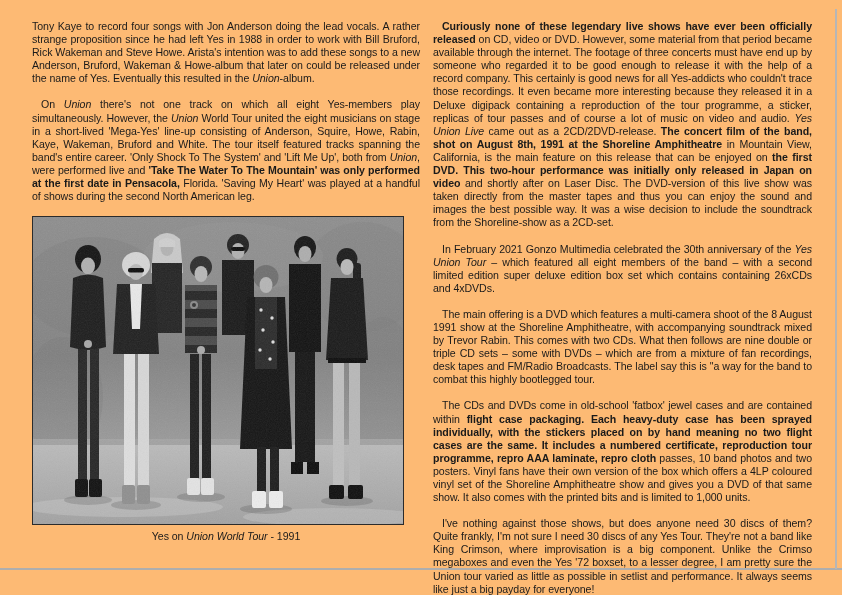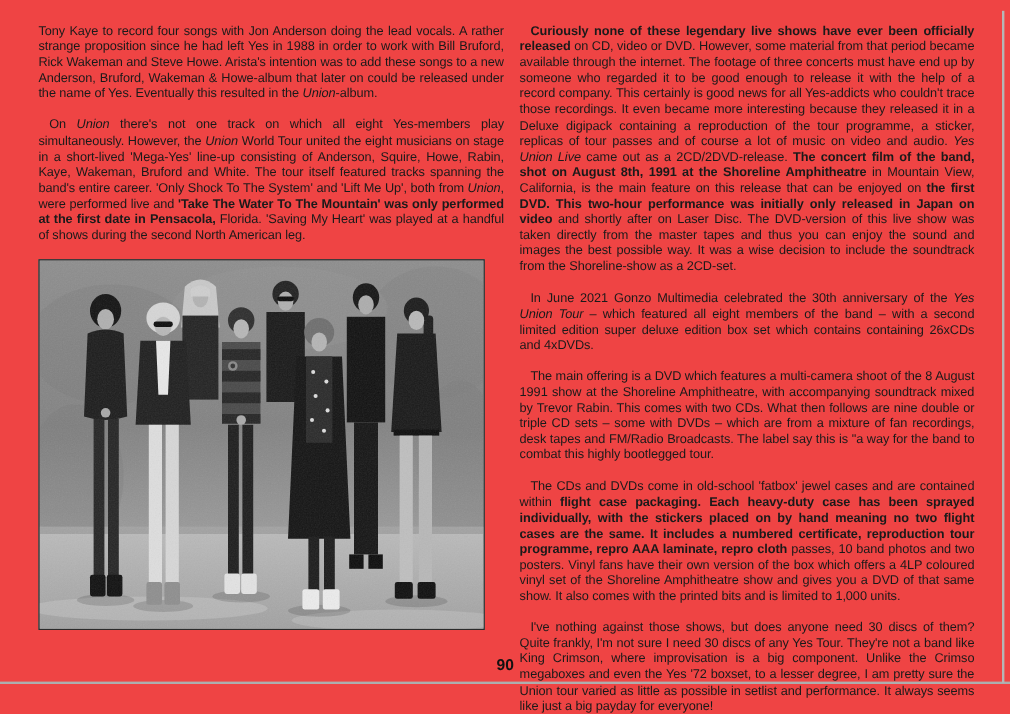--- a/index.html
+++ b/index.html
@@ -9,21 +9,21 @@
   }
   body {
     width: 842px;
     height: 595px;
     overflow: hidden;
   }
   .page {
     position: relative;
     width: 842px;
     height: 595px;
-    background: #ef4444;
+    background: #fdba74;
     font-family: "Liberation Sans", sans-serif;
     color: #1a1a1a;
   }
   .col {
     position: absolute;
     top: 20px;
     font-size: 10.6px;
     line-height: 13.1px;
     text-align: justify;
     letter-spacing: -0.05px;
@@ -211,28 +211,28 @@
             <rect x="295" y="141" width="38" height="5" fill="#0d0d0d"></rect>
             <rect x="300" y="146" width="11" height="124" fill="#bfbfbf"></rect>
             <rect x="316" y="146" width="11" height="124" fill="#b8b8b8"></rect>
             <rect x="296" y="268" width="15" height="14" rx="2" fill="#0f0f0f"></rect>
             <rect x="315" y="268" width="15" height="14" rx="2" fill="#0f0f0f"></rect>
           </g>
 
           <rect x="0" y="0" width="370" height="307" filter="url(#grain)" opacity="0.12"></rect>
         </svg>
       </div>
+      <figcaption class="caption"><span>Yes on </span><span class="run-i">Union World Tour</span><span> - 1991</span></figcaption>
     </figure>
   </div>
 
   <div class="col col-right">
     <p class="para"><span class="run-b">Curiously none of these legendary live shows have ever been officially released</span><span> on CD, video or DVD.  However, some material from that period became available through the internet.  The footage of three concerts must have end up by someone who regarded it to be good enough to release it with the help of a record company.  This certainly is good news for all Yes-addicts who couldn't trace those recordings.  It even became more interesting because they released it in a Deluxe digipack containing a reproduction of the tour programme, a sticker, replicas of tour passes and of course a lot of music on video and audio.  </span><span class="run-i">Yes Union Live</span><span> came out as a 2CD/2DVD-release. </span><span class="run-b">The concert film of the band, shot on August 8th, 1991 at the Shoreline Amphitheatre</span><span> in Mountain View, California, is the main feature on this release that can be enjoyed on </span><span class="run-b">the first DVD.  This two-hour performance was initially only released in Japan on video</span><span> and shortly after on Laser Disc.  The DVD-version of this live show was taken directly from the master tapes and thus you can enjoy the sound and images the best possible way.  It was a wise decision to include the soundtrack from the Shoreline-show as a 2CD-set.</span></p>
-    <p class="para"><span>In June 2021 Gonzo Multimedia celebrated the 30th anniversary of the </span><span class="run-i">Yes Union Tour</span><span> – which featured all eight members of the band – with a second limited edition super deluxe edition box set which contains containing 26xCDs and 4xDVDs.</span></p>
+    <p class="para"><span>In February 2021 Gonzo Multimedia celebrated the 30th anniversary of the </span><span class="run-i">Yes Union Tour</span><span> – which featured all eight members of the band – with a second limited edition super deluxe edition box set which contains containing 26xCDs and 4xDVDs.</span></p>
     <p class="para"><span>The main offering is a DVD which features a multi-camera shoot of the 8 August 1991 show at the Shoreline Amphitheatre, with accompanying soundtrack mixed by Trevor Rabin.  This comes with two CDs.  What then follows are nine double or triple CD sets – some with DVDs – which are from a mixture of fan recordings, desk tapes and FM/Radio Broadcasts.  The label say this is "a way for the band to combat this highly bootlegged tour.</span></p>
     <p class="para"><span>The CDs and DVDs come in old-school 'fatbox' jewel cases and are contained within </span><span class="run-b">flight case packaging.  Each heavy-duty case has been sprayed individually, with the stickers placed on by hand meaning no two flight cases are the same.  It includes a numbered certificate, reproduction tour programme, repro AAA laminate, repro cloth</span><span> passes, 10 band photos and two posters.   Vinyl fans have their own version of the box which offers a 4LP coloured vinyl set of the Shoreline Amphitheatre show and gives you a DVD of that same show.  It also comes with the printed bits and is limited to 1,000 units.</span></p>
     <p class="para"><span>I've nothing against those shows, but does anyone need 30 discs of them?  Quite frankly, I'm not sure I need 30 discs of any Yes Tour.  They're not a band like King Crimson, where improvisation is a big component.  Unlike the Crimso megaboxes and even the Yes '72 boxset, to a lesser degree, I am pretty sure the Union tour varied as little as possible in setlist and performance.  It always seems like just a big payday for everyone!</span></p>
   </div>
 
-  <div class="page-number">90</div>
   <div class="edge-bottom"></div>
   <div class="edge-right"></div>
 
 </div>
 
 </body></html>

